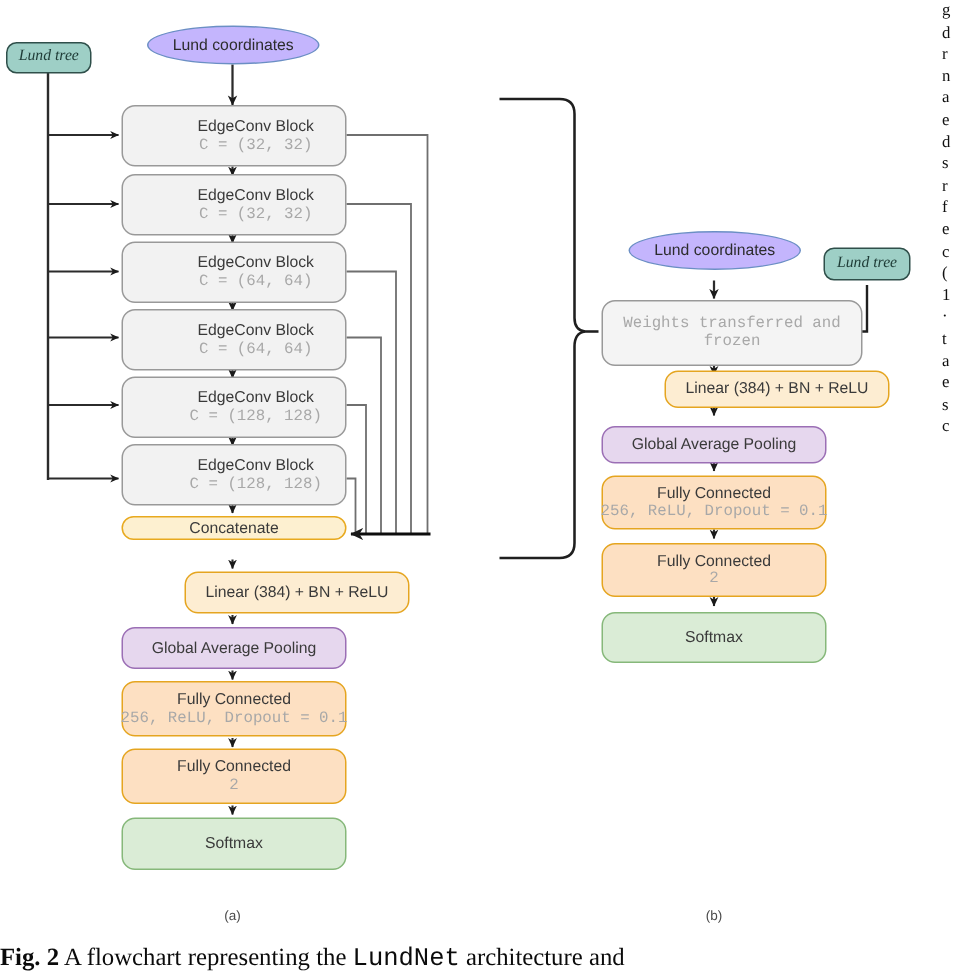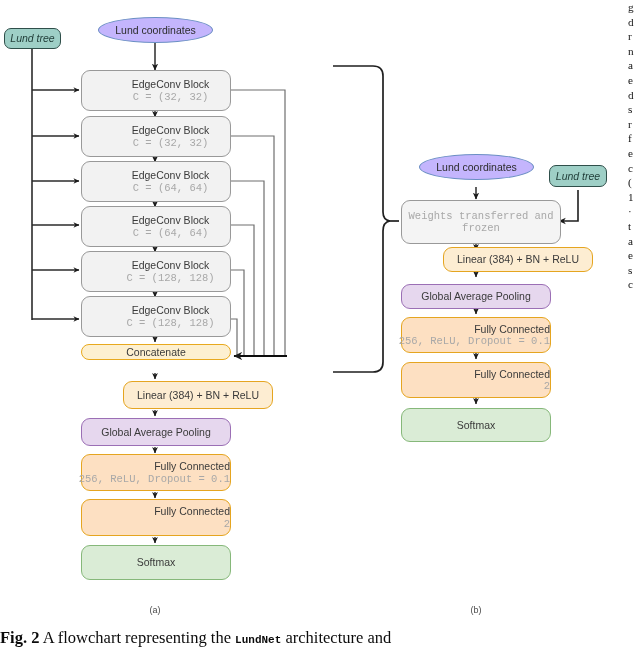--- a/index.html
+++ b/index.html
@@ -80,33 +80,33 @@
   .gap {
     background: #e6d7ee;
     border: 1.5px solid #9b6fb5;
     border-radius: 9px;
   }
   
   .fc {
     background: #fde0c2;
     border: 1.5px solid #e5a520;
     border-radius: 9px;
-    align-items: flex-end;
   }
   
   .softmax {
     background: #daecd6;
     border: 1.5px solid #86b87a;
     border-radius: 9px;
   }
   
   .lundtree {
     background: #9ecfc6;
     border: 1.6px solid #2f4f4a;
     border-radius: 7px;
+    font-family: Liberation Serif, serif;
   }
   .lundtree .t1 {
     font-style: italic;
     color: #1e3b36;
     font-size: 10.5px;
   }
   
   .ellipse {
     background: #c4b5fd;
     border: 1.3px solid #6b8fc4;
@@ -127,22 +127,21 @@
     width: 640px;
     font-family: "Liberation Serif", serif;
     font-size: 16.5px;
     color: #0b0b0b;
     white-space: nowrap;
     overflow: hidden;
   }
   .caption b { font-weight: bold; }
   .caption .mono {
     font-family: "Liberation Mono", monospace;
-    font-size: 11px;
-    font-weight: bold;
+    font-size: 17px;
   }
   
   .bleed {
     position: absolute;
     top: 0;
     left: 628px;
     width: 12px;
     height: 620px;
     overflow: hidden;
     font-family: "Liberation Serif", serif;
@@ -301,21 +300,21 @@
   <div class="panel-label" style="left:125px; top:605px; width:60px;">(a)</div>
 
   <div class="node ellipse" style="left:419px; top:154px; width:115px; height:26px;">
     <span class="t1">Lund coordinates</span>
   </div>
 
   <div class="node lundtree" style="left:549px; top:165px; width:58px; height:22px;">
     <span class="t1">Lund tree</span>
   </div>
 
-  <div class="node weights" style="left:401px; top:200px; width:160px; height:44px;">
+  <div class="node weights" style="left:401px; top:200px; width:174px; height:44px;">
     <span class="t2">Weights transferred and</span>
     <span class="t2">frozen</span>
   </div>
 
   <div class="node linear" style="left:401px; top:247px; width:150px; height:25px;">
     <span class="t1">Linear (384) + BN + ReLU</span>
   </div>
 
   <div class="node gap" style="left:401px; top:284px; width:150px; height:25px;">
     <span class="t1">Global Average Pooling</span>

